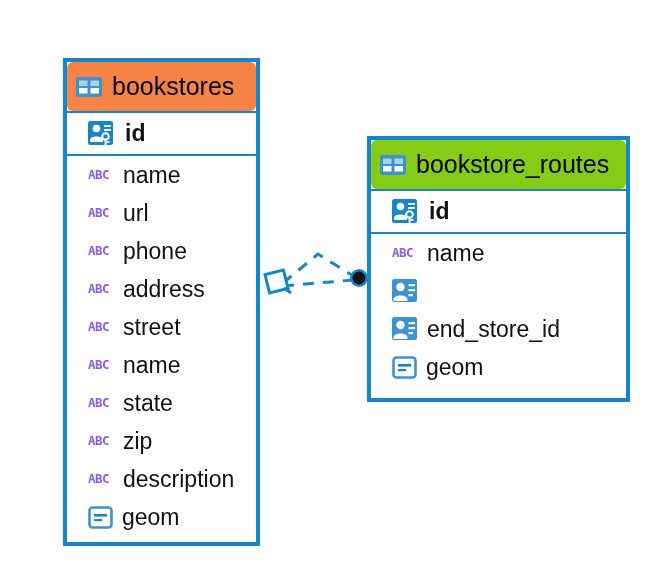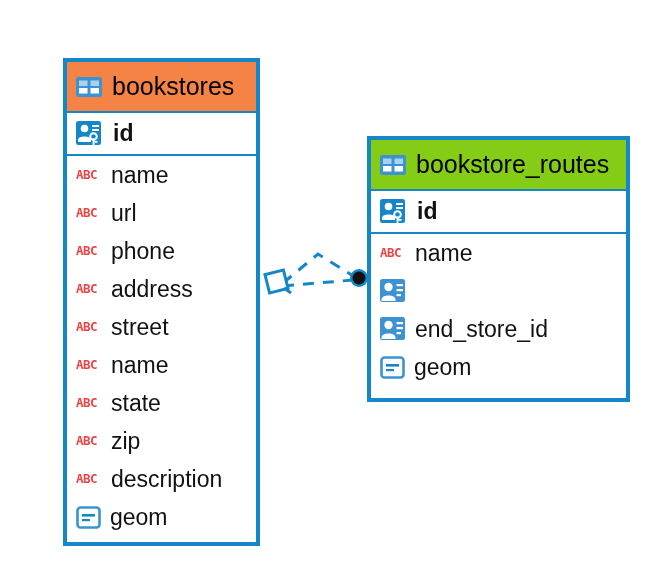--- a/index.html
+++ b/index.html
@@ -40,38 +40,39 @@
     height: 266px;
   }
 
   .entity-header {
     display: flex;
     align-items: center;
     box-sizing: border-box;
     height: 49px;
     padding-left: 9px;
     gap: 10px;
+    border-radius: 6px;
   }
   .header-orange { background: #f58345; }
   .header-gray   { background: #84cc16; }
 
   .entity-title {
     font-size: 25px;
     color: #000000;
     line-height: 1;
     white-space: nowrap;
   }
 
   
   .field-row {
     display: flex;
     align-items: center;
     box-sizing: border-box;
     height: 38px;
-    padding-left: 9px;
+    padding-left: 21px;
     gap: 9px;
     background: #ffffff;
   }
   .field-row.pk-row {
     height: 45px;
     border-top: 2px solid #1487c8;
     border-bottom: 2px solid #1487c8;
   }
   .field-label {
     font-size: 23px;
@@ -93,21 +94,21 @@
   .icon-abc    { width: 26px; height: 14px; }
   .icon-geom   { width: 25px; height: 23px; }
 
   
   .abc-text {
     display: block;
     font-family: "DejaVu Sans Mono", monospace;
     font-weight: bold;
     font-size: 12.5px;
     letter-spacing: -0.5px;
-    color: #ef4444;
+    color: #8b5cf6;
     line-height: 14px;
     height: 14px;
   }
 
   #connector { position: absolute; left: 0; top: 0; }
 </style>
 </head>
 <body>
 
 <div id="canvas">

